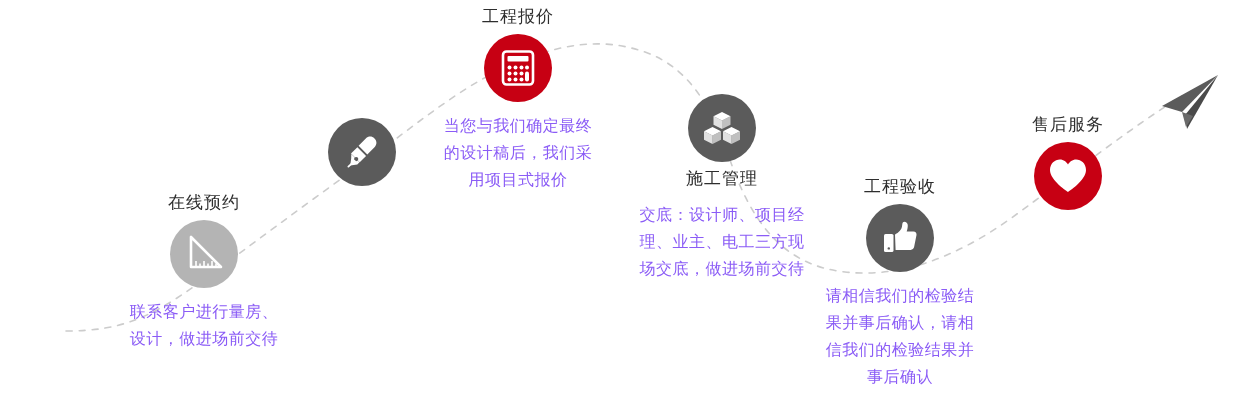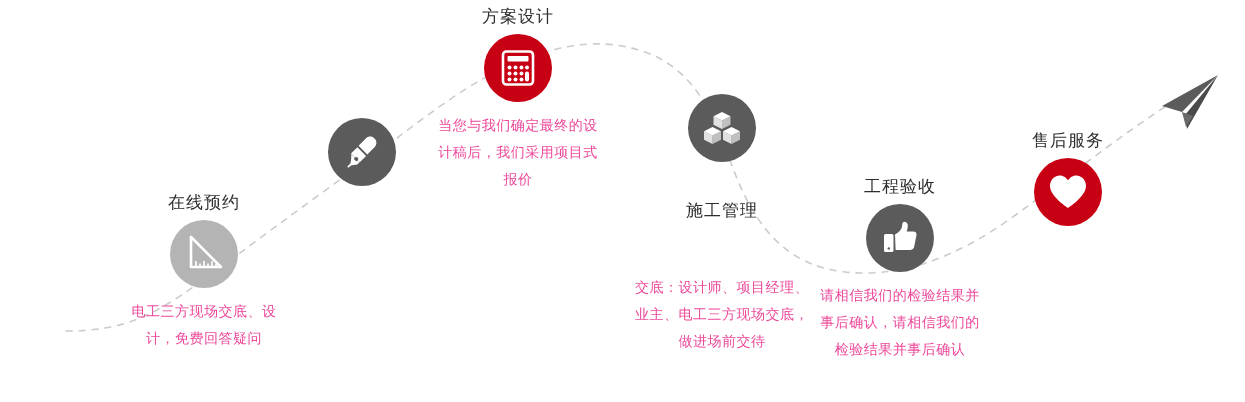--- a/index.html
+++ b/index.html
@@ -20,28 +20,28 @@
     white-space:nowrap;
   }
   .step-icon{
     width:68px;height:68px;border-radius:50%;
     margin:6px auto 0 auto;
     display:flex;align-items:center;justify-content:center;
     position:relative;
   }
   .step-icon svg{display:block;}
   .step-desc{
-    font-size:14px;line-height:27px;color:#ec4899;letter-spacing:.5px;
+    font-size:16px;line-height:27px;color:#8b5cf6;letter-spacing:.5px;
     margin-top:10px;width:160px;margin-left:auto;margin-right:auto;
   }
   
   .step.title-below .step-title{order:2;margin-top:6px;}
   .step.title-below{display:flex;flex-direction:column;align-items:center;}
   .step.title-below .step-icon{order:1;margin-top:0;}
-  .step.title-below .step-desc{order:3;margin-top:20px;width:175px;}
+  .step.title-below .step-desc{order:3;margin-top:11px;width:175px;}
 
   #plane-icon{position:absolute;z-index:3;width:70px;height:62px;}
 </style>
 </head>
 <body>
 
 <div id="stage">
 
   <svg id="flow-path" viewBox="0 0 1245 402">
     <path d="M 66 331
@@ -69,37 +69,37 @@
         <g stroke="#ffffff" stroke-width="1.6">
           <line x1="12" y1="33" x2="12" y2="27"></line>
           <line x1="16" y1="33" x2="16" y2="29.5"></line>
           <line x1="20" y1="33" x2="20" y2="27"></line>
           <line x1="24" y1="33" x2="24" y2="29.5"></line>
           <line x1="28" y1="33" x2="28" y2="27"></line>
           <line x1="32" y1="33" x2="32" y2="29.5"></line>
         </g>
       </svg>
     </div>
-    <div class="step-desc">电工三方现场交底、设计，免费回答疑问</div>
+    <div class="step-desc">联系客户进行量房、设计，做进场前交待</div>
   </div>
 
   <div class="step" style="left:362px;top:112px;">
     <div class="step-icon" style="background:#5b5b5b;">
       <svg width="40" height="40" viewBox="0 0 40 40">
         <path d="M32.5 6.5 c2.6 2.6 2.6 6.1 0 8.7 l-7.2 7.2 -8.7 -8.7 7.2 -7.2 c2.6 -2.6 6.1 -2.6 8.7 0 z" fill="#ffffff"></path>
         <path d="M15.4 15.2 l8.7 8.7 -6.4 6.4 -8.7 -8.7 z" fill="#ffffff"></path>
         <path d="M9.3 22.1 l8.2 8.2 -2.2 2.2 -7.1 1 1 -7.1 z" fill="#ffffff"></path>
         <circle cx="14.2" cy="27.1" r="2.1" fill="#5b5b5b"></circle>
         <path d="M12.6 28.9 L6.4 34.6" stroke="#ffffff" stroke-width="1.8" stroke-linecap="round"></path>
       </svg>
     </div>
   </div>
 
   <div class="step" style="left:518px;top:6px;">
-    <div class="step-title">方案设计</div>
+    <div class="step-title">工程报价</div>
     <div class="step-icon" style="background:#c70013;">
       <svg width="38" height="38" viewBox="0 0 38 38">
         <rect x="4" y="2.5" width="30" height="33" rx="3.5" fill="none" stroke="#ffffff" stroke-width="2.6"></rect>
         <rect x="8.5" y="7" width="21" height="5.5" rx="1" fill="#ffffff"></rect>
         <g fill="#ffffff">
           <circle cx="10.5" cy="18.5" r="2"></circle>
           <circle cx="16.5" cy="18.5" r="2"></circle>
           <circle cx="22.5" cy="18.5" r="2"></circle>
           <circle cx="28" cy="18.5" r="2"></circle>
           <circle cx="10.5" cy="24.5" r="2"></circle>
@@ -108,21 +108,21 @@
           <circle cx="10.5" cy="30.5" r="2"></circle>
           <circle cx="16.5" cy="30.5" r="2"></circle>
           <circle cx="22.5" cy="30.5" r="2"></circle>
           <rect x="26" y="22.5" width="4" height="10" rx="2"></rect>
         </g>
       </svg>
     </div>
     <div class="step-desc">当您与我们确定最终的设计稿后，我们采用项目式报价</div>
   </div>
 
-  <div class="step title-below" style="left:722px;top:94px;gap:32px;">
+  <div class="step title-below" style="left:722px;top:94px;">
     <div class="step-icon" style="background:#5b5b5b;">
       <svg width="40" height="40" viewBox="0 0 40 40">
 
         <path d="M20 4 L28.5 8.2 L20 12.4 L11.5 8.2 Z" fill="#ffffff"></path>
         <path d="M11.5 8.2 L20 12.4 L20 21 L11.5 16.8 Z" fill="#ffffff" opacity="0.82"></path>
         <path d="M28.5 8.2 L20 12.4 L20 21 L28.5 16.8 Z" fill="#ffffff" opacity="0.62"></path>
 
         <path d="M10.5 19 L19 23.2 L10.5 27.4 L2 23.2 Z" fill="#ffffff"></path>
         <path d="M2 23.2 L10.5 27.4 L10.5 36 L2 31.8 Z" fill="#ffffff" opacity="0.82"></path>
         <path d="M19 23.2 L10.5 27.4 L10.5 36 L19 31.8 Z" fill="#ffffff" opacity="0.62"></path>
@@ -141,21 +141,21 @@
     <div class="step-icon" style="background:#5b5b5b;">
       <svg width="40" height="40" viewBox="0 0 40 40">
         <path d="M15 16.5 c0 0 4.6 -2.3 6.4 -6 c1.1 -2.3 0.6 -5.2 1.6 -6.2 c1.3 -1.3 4 -0.5 4.6 1.9 c0.7 2.8 -0.9 7.2 -0.9 7.2 l6.7 0 c2.1 0 3.5 1.7 3.1 3.6 l-2.4 12.1 c-0.3 1.6 -1.7 2.8 -3.4 2.8 l-15.1 0 z" fill="#ffffff"></path>
         <rect x="4" y="16" width="9.5" height="18" rx="1.6" fill="#ffffff"></rect>
         <circle cx="8.8" cy="30.4" r="1.2" fill="#5b5b5b"></circle>
       </svg>
     </div>
     <div class="step-desc">请相信我们的检验结果并事后确认，请相信我们的检验结果并事后确认</div>
   </div>
 
-  <div class="step" style="left:1068px;top:130px;">
+  <div class="step" style="left:1068px;top:114px;">
     <div class="step-title">售后服务</div>
     <div class="step-icon" style="background:#c70013;">
       <svg width="40" height="38" viewBox="0 0 40 38">
         <path d="M20 35 C20 35 2 23.5 2 13 C2 6.6 6.8 2.5 11.9 2.5 C15.6 2.5 18.5 4.9 20 7.6 C21.5 4.9 24.4 2.5 28.1 2.5 C33.2 2.5 38 6.6 38 13 C38 23.5 20 35 20 35 Z" fill="#ffffff"></path>
       </svg>
     </div>
   </div>
 
 </div>
 

